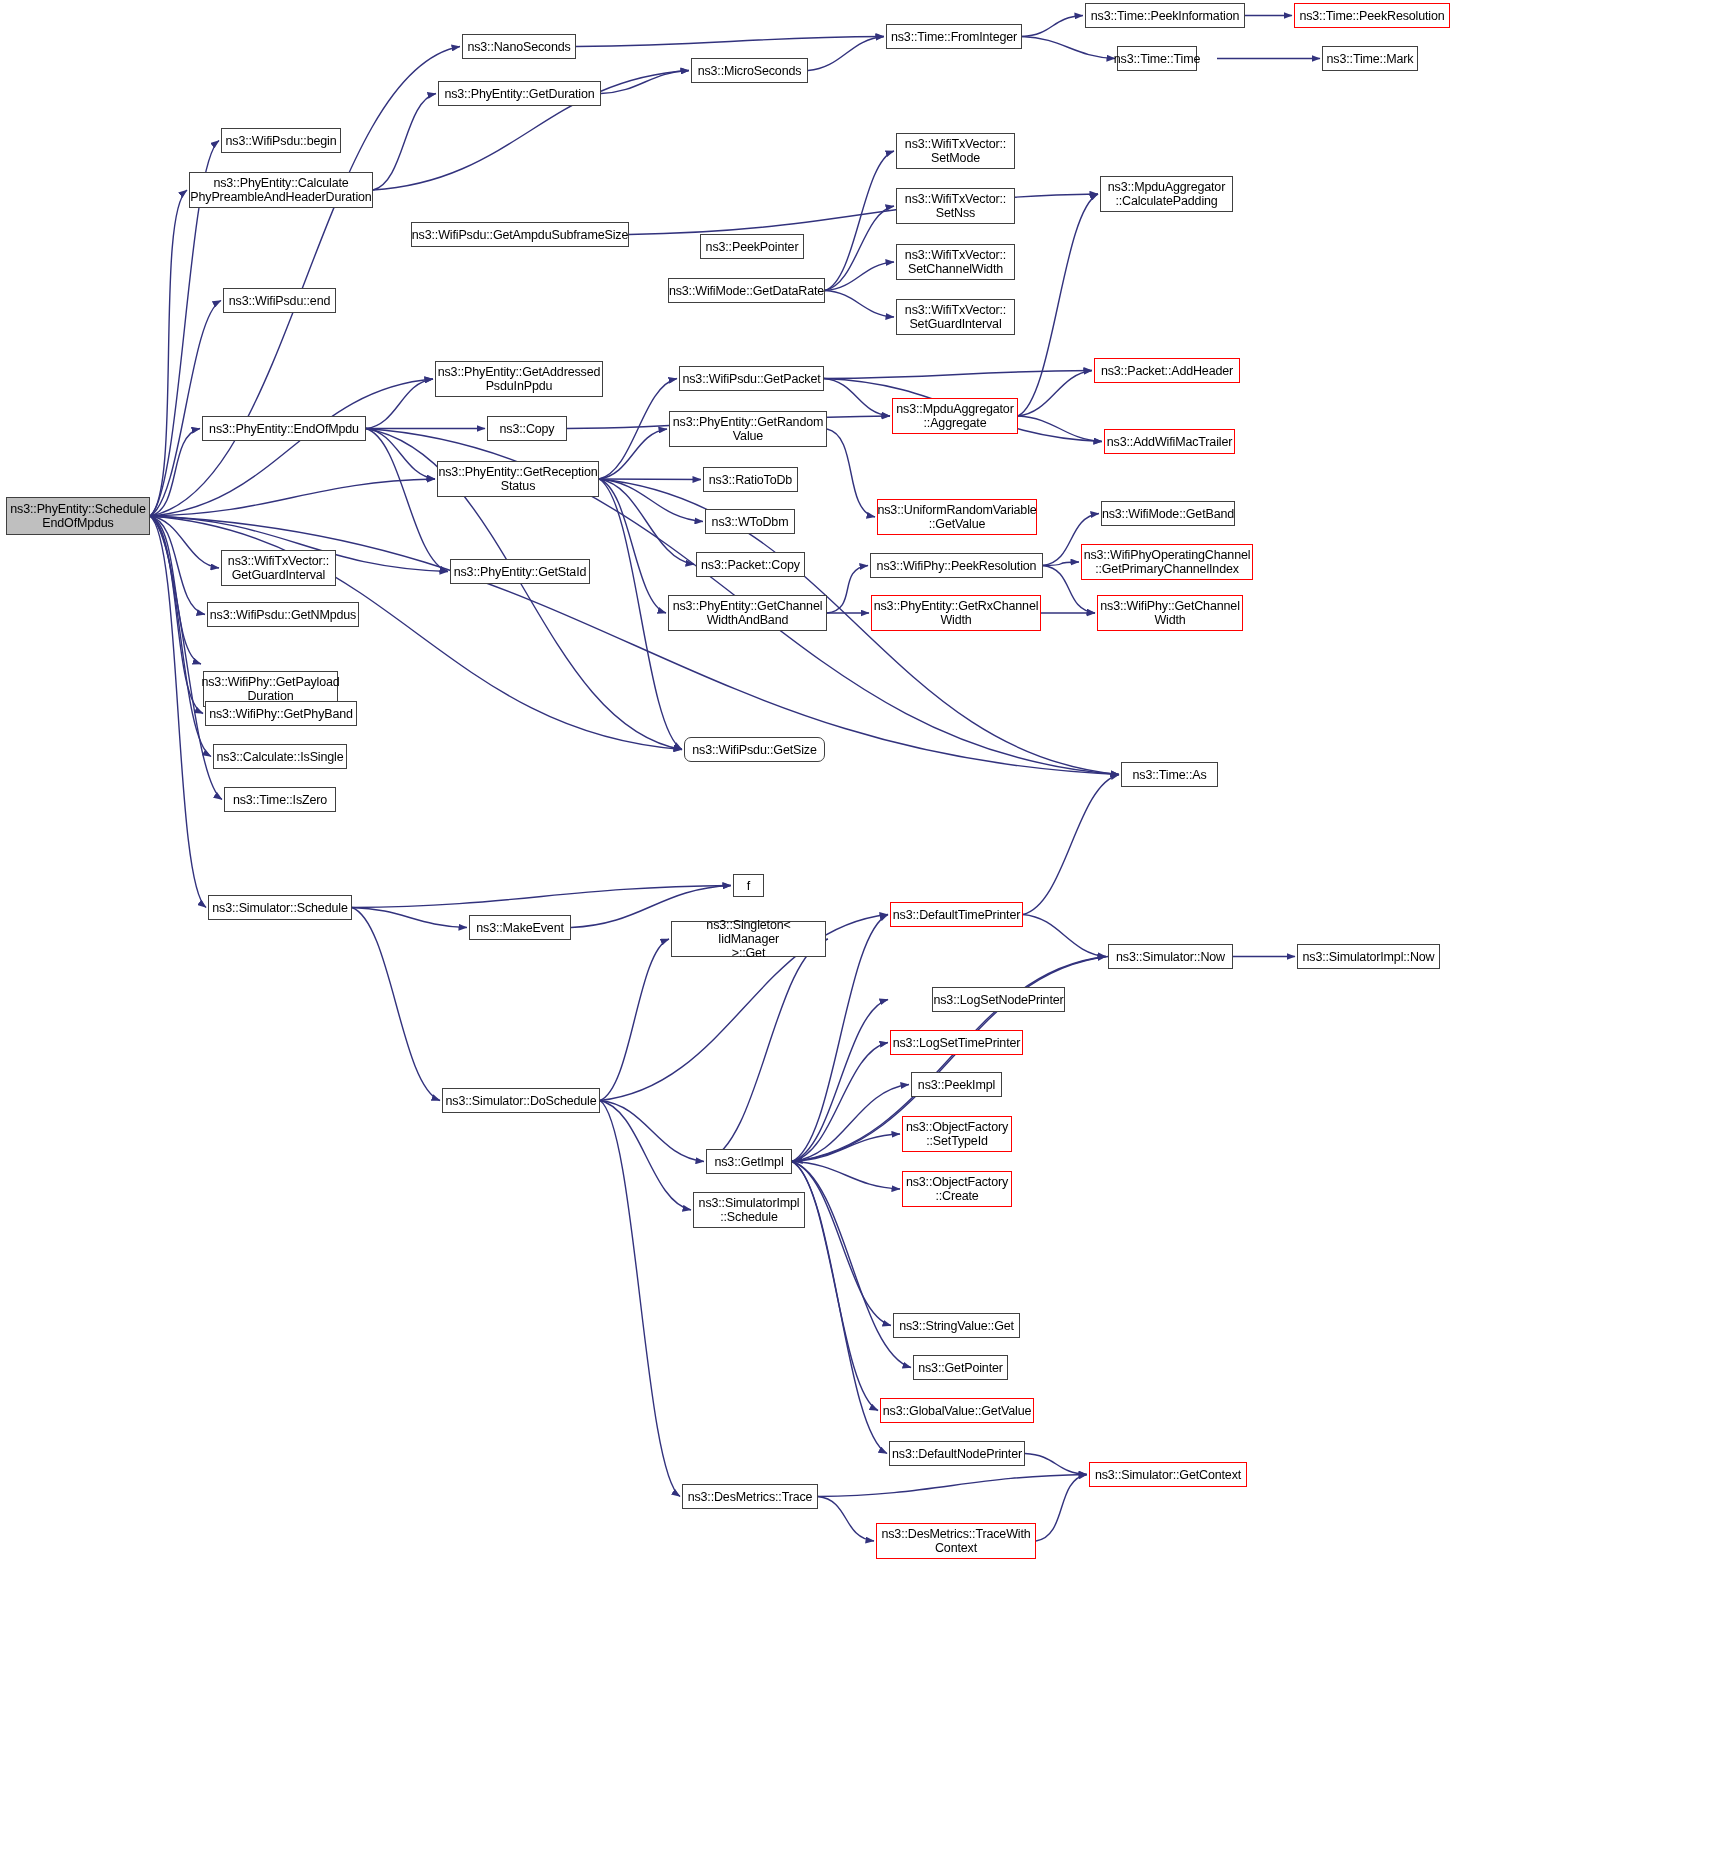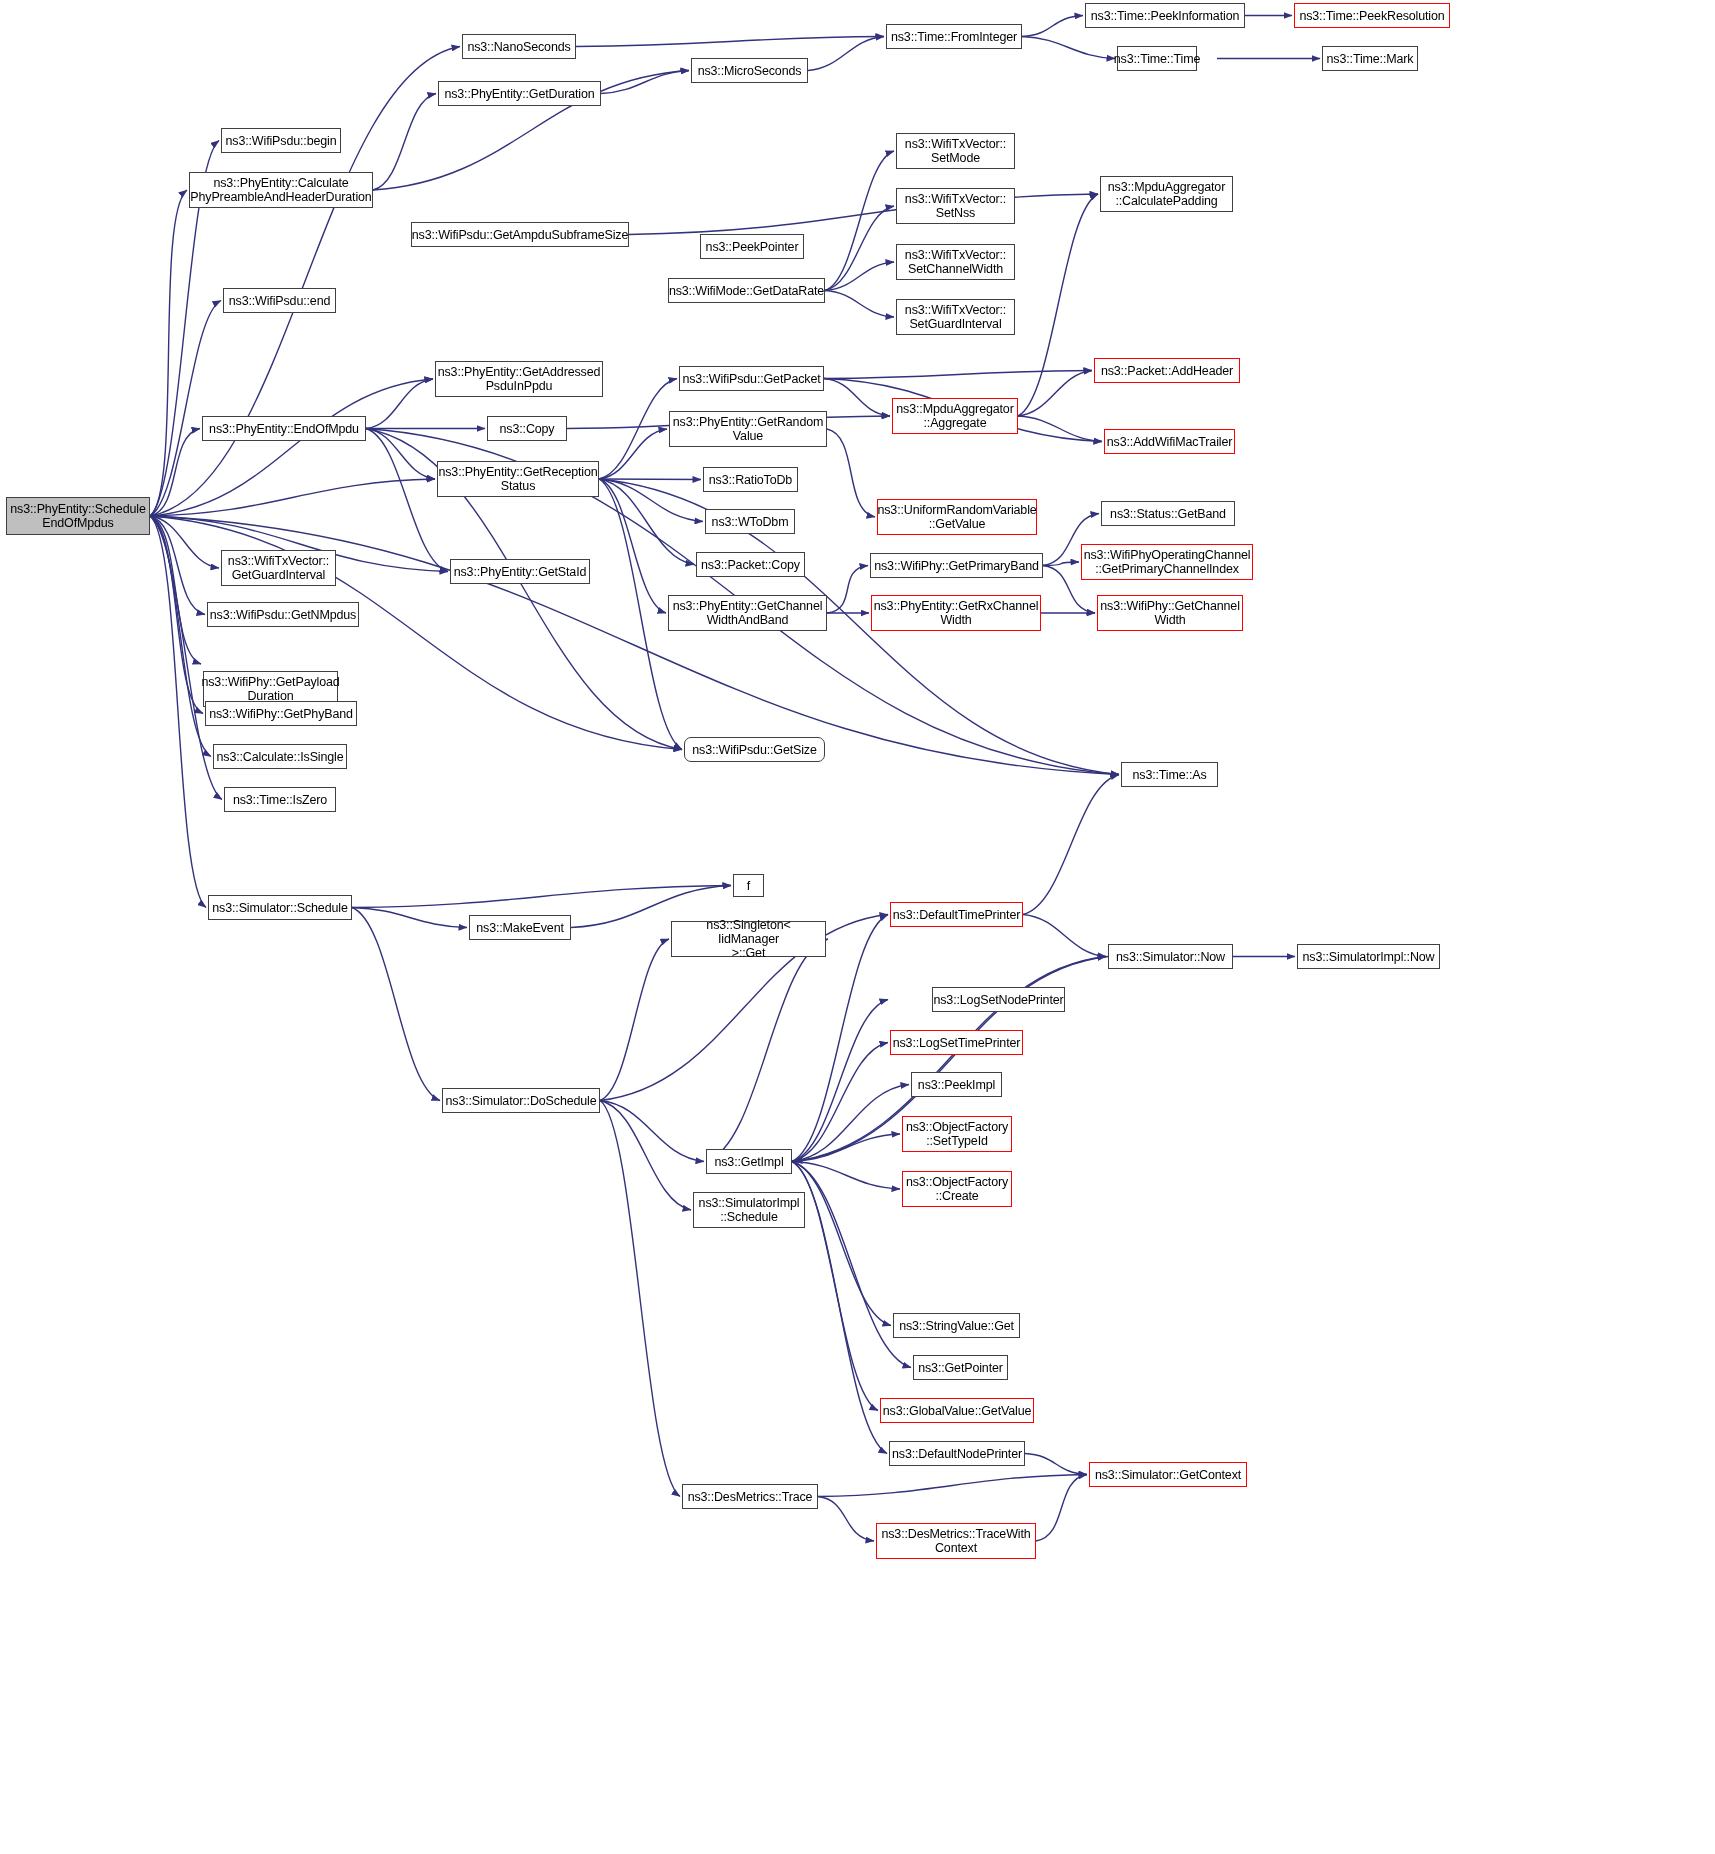--- a/index.html
+++ b/index.html
@@ -186,22 +186,22 @@
       <div class="node red" style="left: 1094px; top: 358px; width: 146px; height: 25px;">ns3::Packet::AddHeader</div>
       <div class="node red" style="left: 892px; top: 398px; width: 126px; height: 36px;">ns3::MpduAggregator
 ::Aggregate</div>
       <div class="node red" style="left: 1104px; top: 429px; width: 131px; height: 25px;">ns3::AddWifiMacTrailer</div>
       <div class="node" style="left: 437px; top: 461px; width: 162px; height: 36px;">ns3::PhyEntity::GetReception
 Status</div>
       <div class="node" style="left: 703px; top: 467px; width: 95px; height: 25px;">ns3::RatioToDb</div>
       <div class="node" style="left: 705px; top: 509px; width: 90px; height: 25px;">ns3::WToDbm</div>
       <div class="node red" style="left: 877px; top: 499px; width: 160px; height: 36px;">ns3::UniformRandomVariable
 ::GetValue</div>
-      <div class="node" style="left: 1101px; top: 501px; width: 134px; height: 25px;">ns3::Status::GetBand</div>
-      <div class="node" style="left: 870px; top: 553px; width: 173px; height: 25px;">ns3::WifiPhy::GetPrimaryBand</div>
+      <div class="node" style="left: 1101px; top: 501px; width: 134px; height: 25px;">ns3::WifiMode::GetBand</div>
+      <div class="node" style="left: 870px; top: 553px; width: 173px; height: 25px;">ns3::WifiPhy::PeekResolution</div>
       <div class="node red" style="left: 1081px; top: 544px; width: 172px; height: 36px;">ns3::WifiPhyOperatingChannel
 ::GetPrimaryChannelIndex</div>
       <div class="node" style="left: 696px; top: 552px; width: 109px; height: 25px;">ns3::Packet::Copy</div>
       <div class="node" style="left: 450px; top: 559px; width: 140px; height: 25px;">ns3::PhyEntity::GetStaId</div>
       <div class="node" style="left: 668px; top: 595px; width: 159px; height: 36px;">ns3::PhyEntity::GetChannel
 WidthAndBand</div>
       <div class="node red" style="left: 871px; top: 595px; width: 170px; height: 36px;">ns3::PhyEntity::GetRxChannel
 Width</div>
       <div class="node red" style="left: 1097px; top: 595px; width: 146px; height: 36px;">ns3::WifiPhy::GetChannel
 Width</div>

